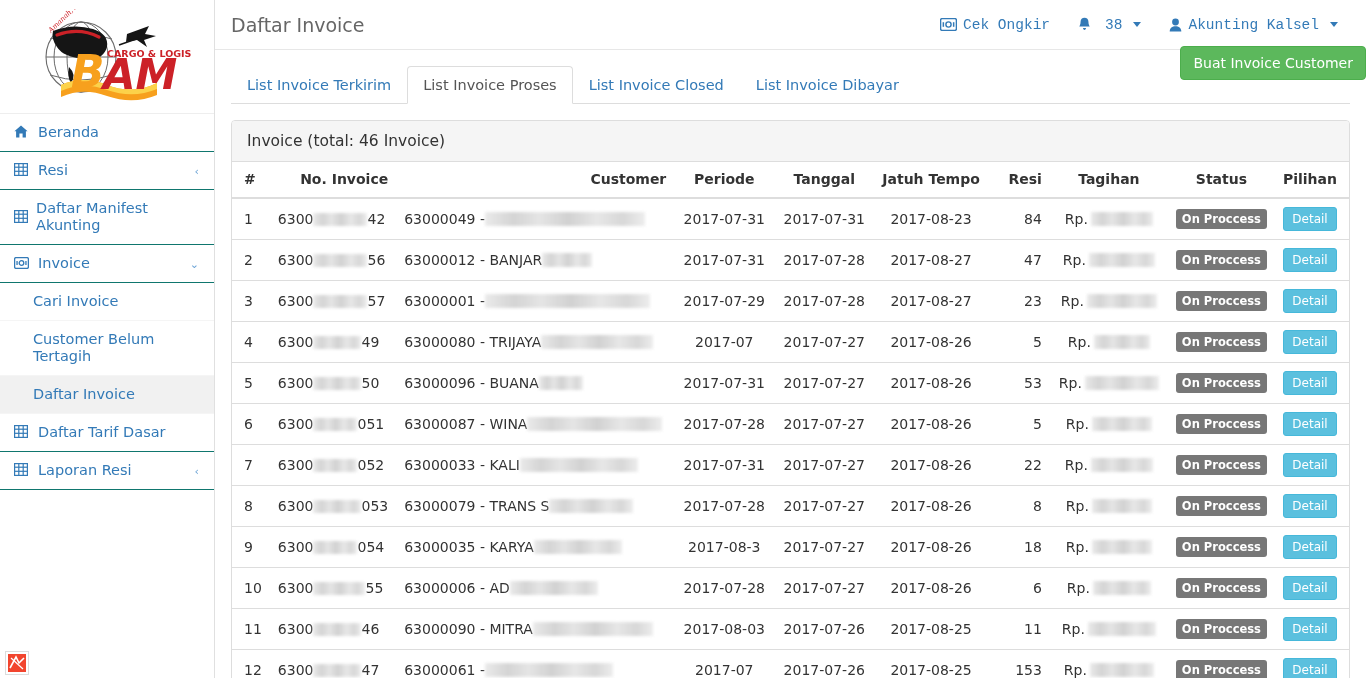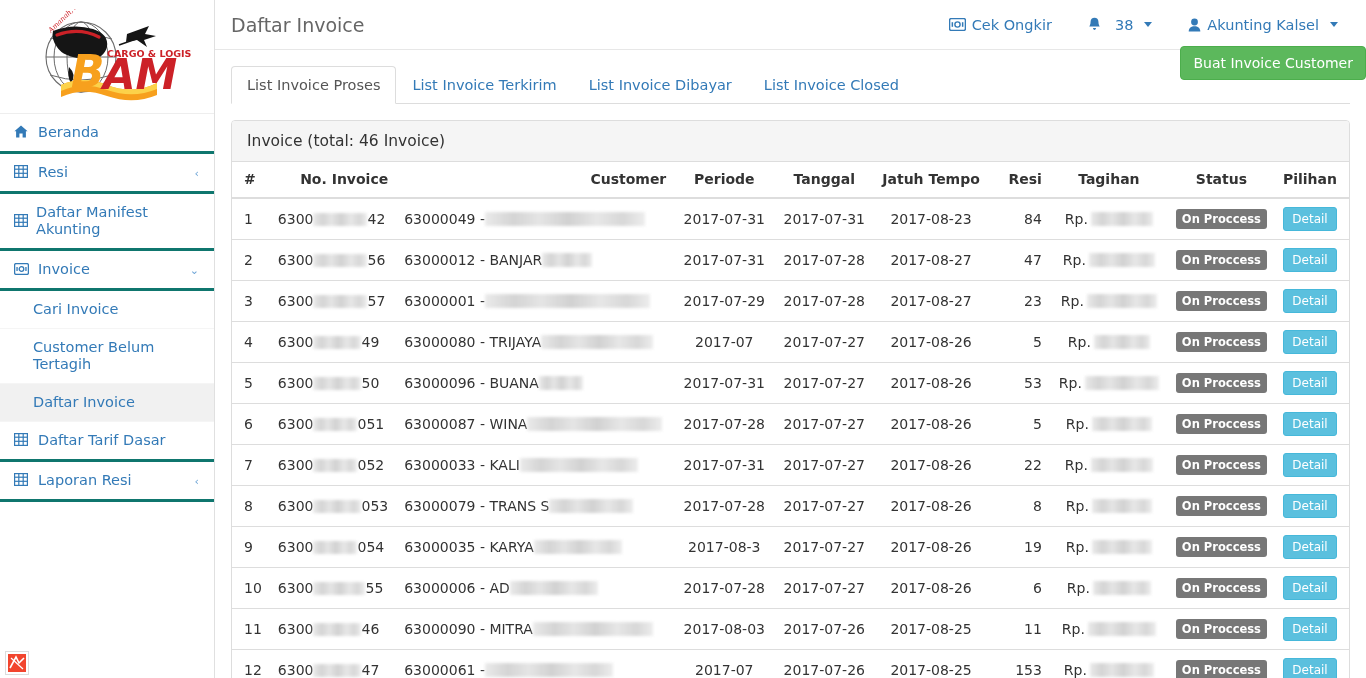--- a/index.html
+++ b/index.html
@@ -24,21 +24,21 @@
   .logo-box {
     height: 114px;
     border-bottom: 1px solid #eeeeee;
     display: flex; align-items: center; justify-content: center;
     position: relative;
   }
   .logo-art { position: relative; width: 168px; height: 96px; }
   .sidebar-nav { list-style: none; margin: 0; padding: 0; }
   .nav-item {
     position: relative;
-    border-bottom: 3px solid #0f766e;
+    border-bottom: 1px solid #0f766e;
     padding: 10px 18px 10px 14px;
     color: #337ab7;
     font-size: 14.5px;
     display: flex; align-items: center;
     cursor: pointer;
     background: #ffffff;
     line-height: 17px;
   }
   .nav-item.sub {
     padding-left: 33px;
@@ -70,21 +70,21 @@
     height: 50px;
     border-bottom: 1px solid #e7e7e7;
     display: flex; align-items: center;
     padding: 0 14px 0 16px;
     background: #ffffff;
   }
   .page-title {
     font-size: 19px; color: #666; font-weight: 400;
     flex: 1;
   }
-  .topbar-right { display: flex; align-items: center; gap: 8px; }
+  .topbar-right { display: flex; align-items: center; gap: 0px; font-family: Liberation Mono, monospace; }
   .top-link {
     color: #337ab7; font-size: 14.5px;
     padding: 0 14px;
     display: flex; align-items: center; gap: 6px;
     cursor: pointer; white-space: nowrap;
   }
   .top-link .cnt { margin-left: 8px; }
   .caret-dn {
     display: inline-block;
     width: 0; height: 0; margin-left: 5px;
@@ -345,24 +345,24 @@
           </svg>
           <span>Akunting Kalsel</span>
           <span class="caret-dn"></span>
         </div>
 
       </div>
     </div>
 
     <div class="tabs-wrap">
       <div class="tabs" id="tabs-list">
+          <div class="tab">List Invoice Terkirim</div>
           <div class="tab active">List Invoice Proses</div>
-          <div class="tab">List Invoice Terkirim</div>
+          <div class="tab">List Invoice Closed</div>
           <div class="tab">List Invoice Dibayar</div>
-          <div class="tab">List Invoice Closed</div>
         </div>
       <div class="btn-green">Buat Invoice Customer</div>
     </div>
 
     <div class="panel">
       <div class="panel-head">Invoice (total: 46 Invoice)</div>
       <table class="inv">
         <thead>
           <tr>
             <th class="c-num">#</th>
@@ -561,21 +561,21 @@
                   <span class="rd" style="width: 44px;"></span>
                   <span>054</span>
                 </span></td>
               <td class="c-cus"><span class="cus-wrap">
                   <span>63000035 - KARYA</span>
                   <span class="rd tall" style="width: 88px;"></span>
                 </span></td>
               <td class="c-per">2017-08-3</td>
               <td class="c-tgl">2017-07-27</td>
               <td class="c-jth">2017-08-26</td>
-              <td class="c-res">19</td>
+              <td class="c-res">18</td>
               <td class="c-tag"><span class="money-wrap">
                   <span>Rp.</span>
                   <span class="rd tall" style="width: 60px;"></span>
                 </span></td>
               <td class="c-sts"><span class="badge-proc">On Proccess</span></td>
               <td class="c-pil"><a class="btn-detail">Detail</a></td>
             </tr>
             <tr>
               <td class="c-num">10</td>
               <td class="c-inv"><span class="inv-wrap">

